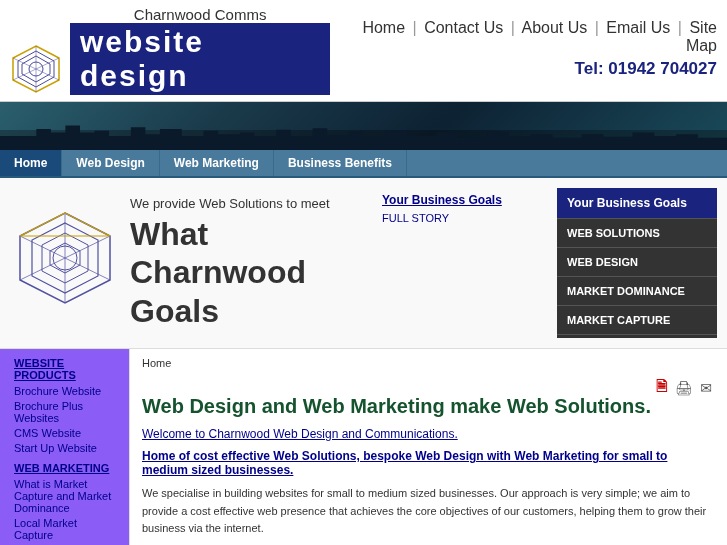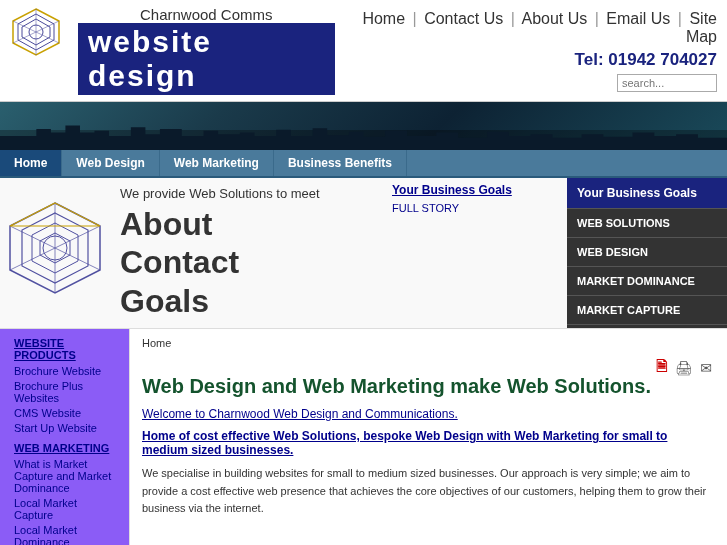--- a/index.html
+++ b/index.html
@@ -8,22 +8,22 @@
     
     #header {
       display: flex;
       align-items: center;
       background: #fff;
       padding: 6px 10px;
       border-bottom: 1px solid #ccc;
     }
     #logo-area {
       display: flex;
-      align-items: flex-start;
-      gap: 16px;
+      align-items: flex-end;
+      gap: 8px;
     }
     #logo-icon {
       width: 52px;
       height: 52px;
     }
     #logo-text h2 {
       color: #333;
       font-size: 15px;
       font-weight: normal;
       text-align: center;
@@ -113,20 +113,21 @@
     .nav-item:first-child {
       background: #2a6a9b;
     }
     .nav-item.active-tab {
       background: #1a4a7a;
     }
 
     
     #hero-section {
       display: flex;
+      padding: 10px;
       background: #f9f9f9;
       border-bottom: 1px solid #ddd;
       width: 100%;
     }
     #hero-gem {
       width: 110px;
       min-width: 110px;
       display: flex;
       align-items: center;
       justify-content: center;
@@ -309,23 +310,20 @@
       <span>|</span>
       <a>Contact Us</a>
       <span>|</span>
       <a>About Us</a>
       <span>|</span>
       <a>Email Us</a>
       <span>|</span>
       <a>Site Map</a>
     </div>
     <div id="phone">Tel: 01942 704027</div>
-    <div id="search-box">
-      <input id="search-input" type="text" placeholder="search..." style="">
-    </div>
   </div>
 </div>
 
 <div id="hero-banner">
   <div class="city"></div>
 </div>
 
 <div id="nav-bar">
   <div class="nav-item active-tab">Home</div>
   <div class="nav-item">Web Design</div>
@@ -352,22 +350,22 @@
 
       <polygon points="50,5 95,28 5,28" fill="none" stroke="#c8a000" stroke-width="1.2"></polygon>
 
       <circle cx="50" cy="50" r="12" fill="none" stroke="#5050a0" stroke-width="1"></circle>
     </svg>
   </div>
 
   <div id="hero-text-center">
     <div id="hero-provide">We provide Web Solutions to meet</div>
     <div id="hero-big-text">
-      <span>About</span><br>
-      <span>Contact</span><br>
+      <span>What</span><br>
+      <span>Charnwood</span><br>
       <span>Goals</span>
     </div>
   </div>
 
   <div id="hero-middle-col">
     <div class="col-title">Your Business Goals</div>
     <div id="full-story">FULL STORY</div>
   </div>
 
   <div id="hero-right-col">

